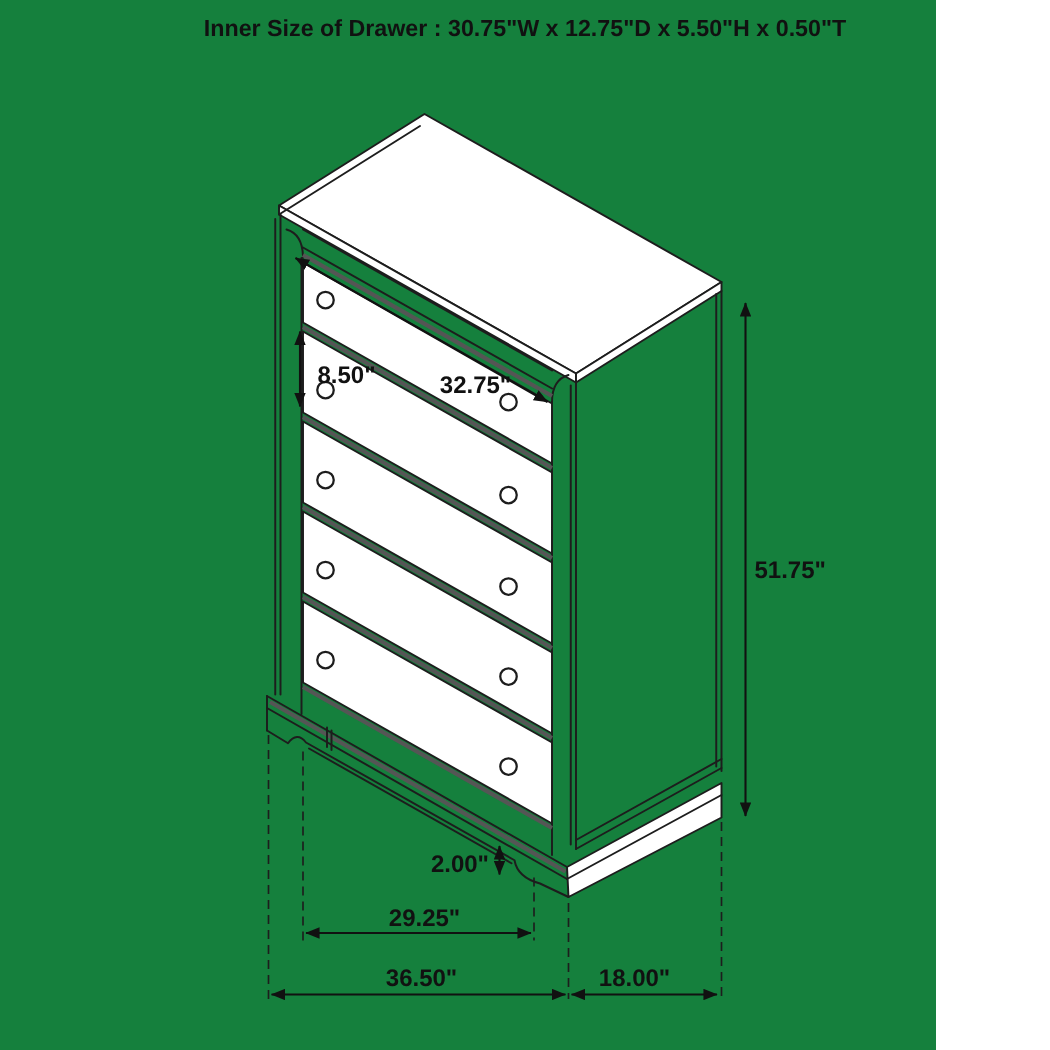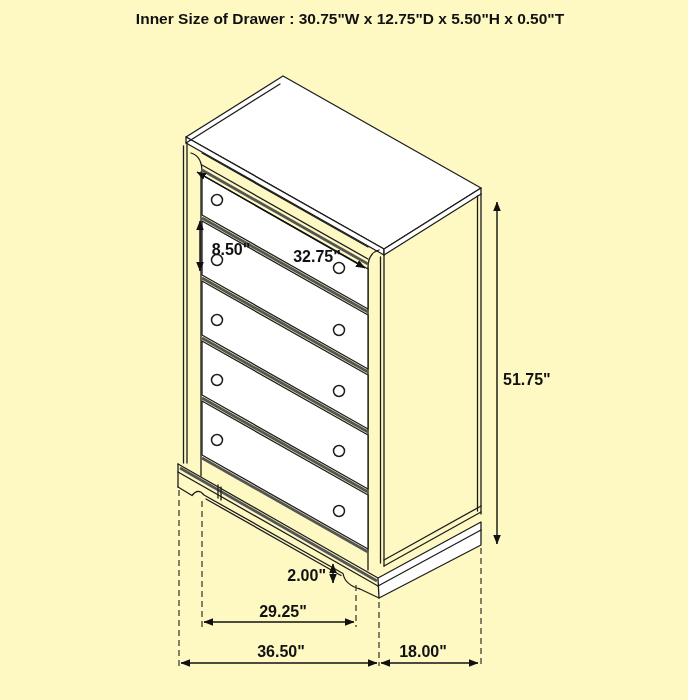--- a/index.html
+++ b/index.html
@@ -1,17 +1,17 @@
 <!DOCTYPE html>
 <html><head>
 <meta charset="utf-8">
 <style>
   html,body{margin:0;padding:0;background:#ffffff;}
   .page{
-    position:relative;width:688px;height:700px;background:#fef9c3;
+    position:relative;width:624px;height:700px;background:#15803d;
     font-family:"Liberation Sans",sans-serif;overflow:hidden;text-align:center;
   }
   svg{display:block;}
   .ln{stroke:#1d1d1d;stroke-width:1.3;fill:none;stroke-linecap:round;stroke-linejoin:round;}
   .thick{stroke:#555555;stroke-width:2.8;fill:none;stroke-linecap:butt;}
   .face{fill:#ffffff;stroke:#1d1d1d;stroke-width:1.3;stroke-linejoin:round;}
   .dash{stroke:#1d1d1d;stroke-width:1.1;fill:none;stroke-dasharray:6 4;}
   .dim{stroke:#111111;stroke-width:1.4;fill:none;}
   .knob{fill:#ffffff;stroke:#1d1d1d;stroke-width:1.5;}
   .lbl{font-family:"Liberation Sans",sans-serif;font-size:16px;font-weight:bold;fill:#111111;}

